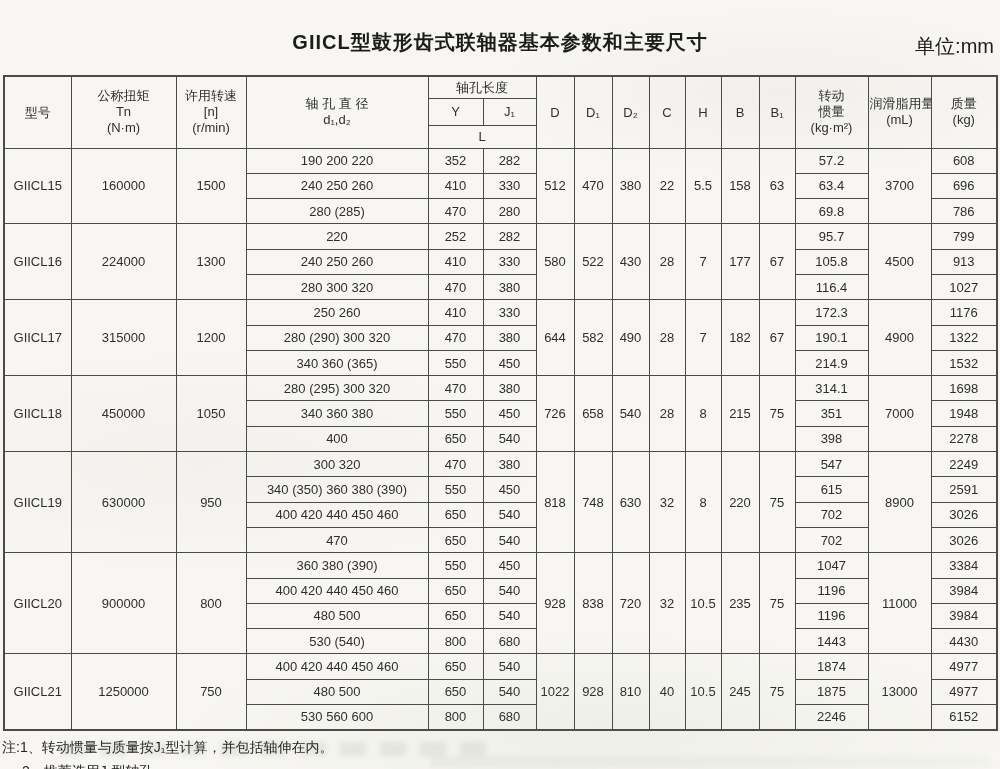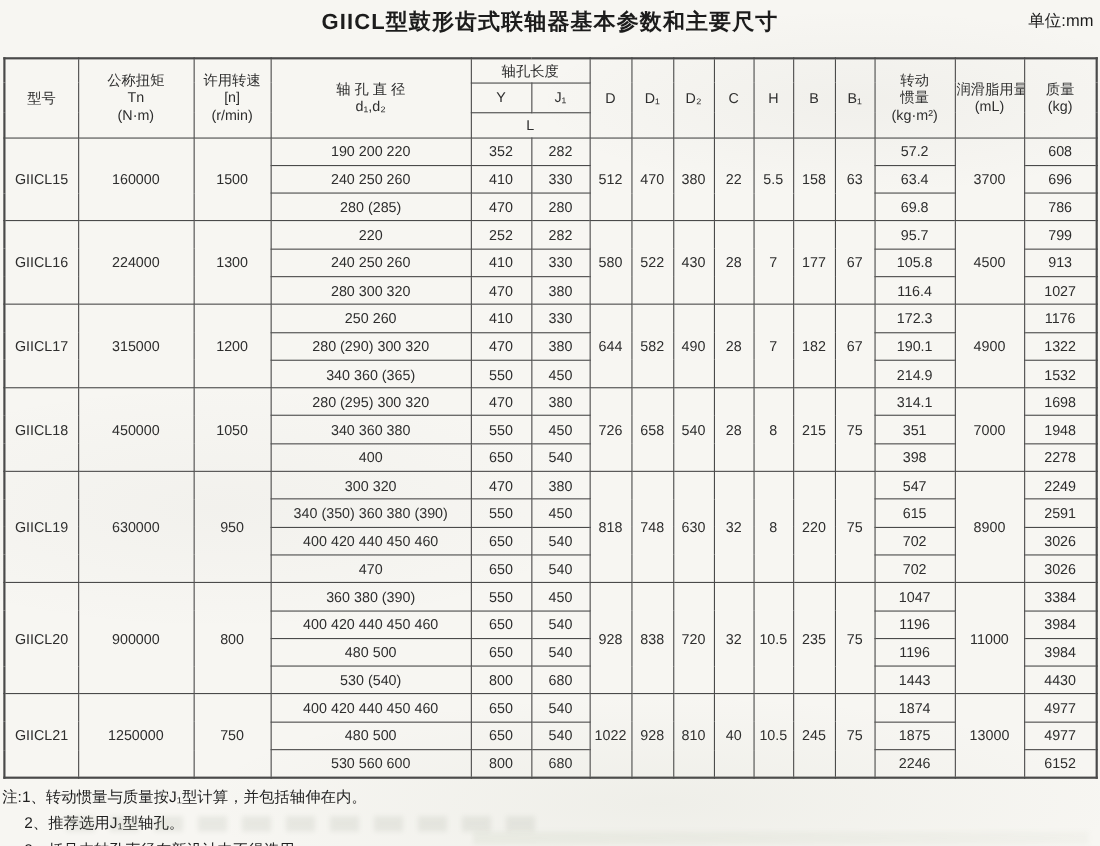--- a/index.html
+++ b/index.html
@@ -15,27 +15,27 @@
     font-family:"Liberation Sans","DejaVu Sans",sans-serif;
     color:var(--ink);
   }
   body::before{ 
     content:"";position:absolute;inset:0;pointer-events:none;
     background:
       radial-gradient(420px 120px at 78% 12%, rgba(120,120,110,.05), transparent 70%),
       radial-gradient(500px 160px at 20% 60%, rgba(120,120,110,.04), transparent 70%),
       radial-gradient(600px 140px at 60% 95%, rgba(130,140,110,.07), transparent 70%);
   }
-  .titlebar{position:relative;height:52px;}
+  .titlebar{position:relative;height:52px;margin-top:23px;}
   .doc-title{
     position:absolute;left:0;right:0;top:6px;text-align:center;
     font-size:20px;font-weight:700;letter-spacing:1px;color:#1c1c1c;
   }
   .unit-label{
-    position:absolute;right:6px;top:10px;font-size:15px;color:#1c1c1c;
+    position:absolute;right:6px;top:10px;font-size:20px;color:#1c1c1c;
   }
   table.spec{
     margin-left:3px;width:993px;border-collapse:collapse;table-layout:fixed;
     border:2px solid var(--border);
   }
   .spec th,.spec td{
     border:1px solid var(--border);
     text-align:center;vertical-align:middle;
     padding:0 1px;font-weight:normal;color:var(--ink);
     font-size:13px;line-height:15px;

